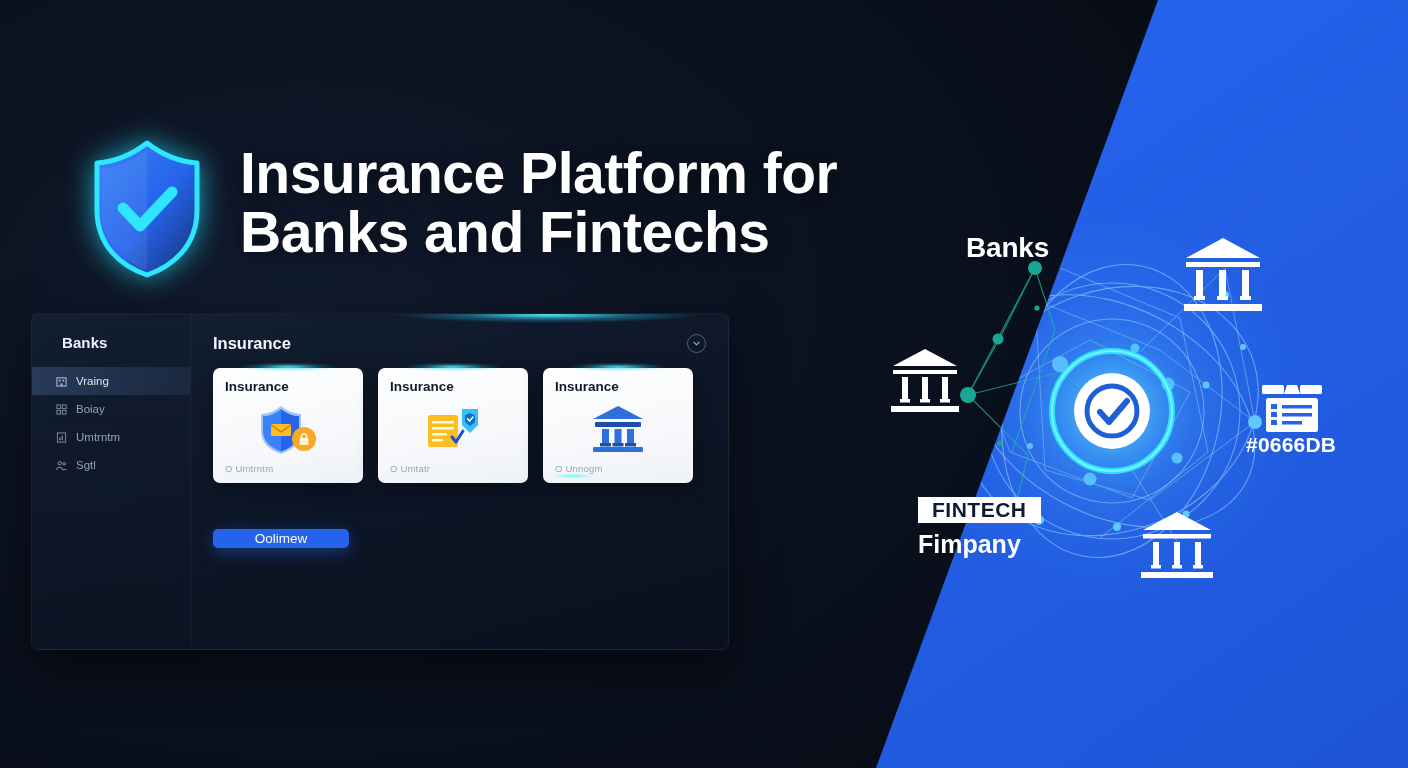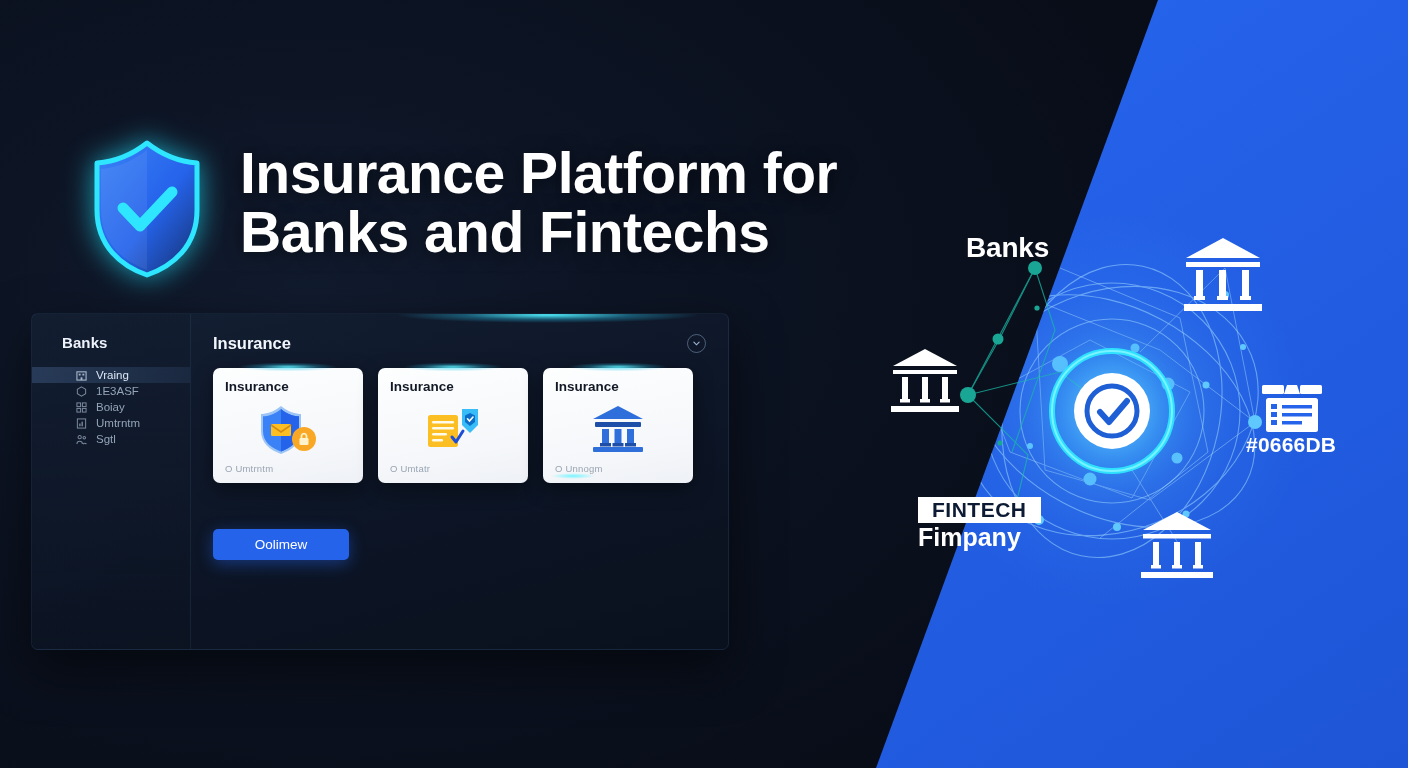--- a/index.html
+++ b/index.html
@@ -70,21 +70,21 @@
     padding: 20px 0 0 0;
     border-right: 1px solid rgba(90,130,175,0.13);
     background: linear-gradient(180deg, rgba(17,28,46,0.55) 0%, rgba(11,18,32,0.4) 100%);
   }
   #sidebar-title {
     color: #eef3fb; font-size: 15px; font-weight: 600;
     padding: 0 0 16px 30px; letter-spacing: 0.1px;
   }
   .nav-item {
     display: flex; align-items: center; gap: 9px;
-    height: 16px; padding-left: 44px;
+    height: 28px; padding-left: 24px;
     color: #93a3b8; font-size: 11.5px;
     cursor: pointer;
   }
   .nav-item.active {
     background: linear-gradient(90deg, rgba(58,84,122,0.55) 0%, rgba(44,66,98,0.35) 100%);
     color: #dbe5f3;
   }
   .nav-ico { width: 11px; height: 11px; flex: none; opacity: 0.8; display:block; }
 
   
@@ -130,39 +130,39 @@
   .tile-art svg { display:block; }
   .tile-sub { color: #9aa4b2; font-size: 9.5px; letter-spacing: 0.2px; }
 
   #tile-edge-glow {
     position: absolute; left: 330px; top: 104px; width: 60px; height: 8px;
     background: radial-gradient(ellipse 30px 4px at 50% 50%, rgba(110,245,255,0.95), rgba(0,0,0,0) 72%);
     pointer-events: none;
   }
 
   #cta {
-    margin-top: 46px; width: 136px; height: 31px;
+    margin-top: 46px; width: 136px; height: 19px;
     background: #2563eb; border: none; border-radius: 5px;
     color: #ffffff; font-size: 13.5px; font-weight: 500;
     font-family: "Liberation Sans", sans-serif;
     cursor: pointer;
     box-shadow: 0 4px 16px rgba(37,99,235,0.45);
   }
 
   
   .rlabel { position: absolute; color: #ffffff; font-weight: 700; }
   #label-banks { left: 966px; top: 232px; font-size: 28px; letter-spacing: -0.2px; }
   #label-code  { left: 1246px; top: 433px; font-size: 21px; letter-spacing: 0.2px; }
   #fintech-block { position: absolute; left: 918px; top: 497px; }
   #fintech-badge {
     display: inline-block; background: #ffffff; color: #0d1a33;
     font-size: 21px; font-weight: 800; letter-spacing: 0.5px;
     padding: 1px 14px;
   }
-  #fintech-name { color: #ffffff; font-size: 25px; font-weight: 700; }
+  #fintech-name { color: #ffffff; font-size: 25px; font-weight: 700; margin-top: 7px; }
 </style>
 </head>
 <body>
 
 <div id="stage">
 
   <div id="blue-panel"></div>
   <div id="blue-panel-glow"></div>
 
   <svg id="network-svg" width="1408" height="768" viewBox="0 0 1408 768">
@@ -323,26 +323,20 @@
       <div class="nav-item active">
         <svg class="nav-ico" viewBox="0 0 12 12">
           <rect x="1" y="2" width="10" height="9" fill="none" stroke="#c8d6e8" stroke-width="1.2"></rect>
           <rect x="3" y="4" width="2" height="2" fill="#c8d6e8"></rect>
             <rect x="7" y="4" width="2" height="2" fill="#c8d6e8"></rect>
           <rect x="5" y="8" width="2" height="3" fill="#c8d6e8"></rect>
         </svg>
         <span>Vraing</span>
       </div>
 
-      <div class="nav-item">
-        <svg class="nav-ico" viewBox="0 0 12 12">
-          <polygon points="6,1 10.5,3.5 10.5,8.5 6,11 1.5,8.5 1.5,3.5" fill="none" stroke="#93a3b8" stroke-width="1.1"></polygon>
-        </svg>
-        <span>1E3ASF</span>
-      </div>
 
 
       <div class="nav-item">
         <svg class="nav-ico" viewBox="0 0 12 12">
           <rect x="1" y="1" width="4" height="4" fill="none" stroke="#93a3b8" stroke-width="1.1"></rect>
           <rect x="7" y="1" width="4" height="4" fill="none" stroke="#93a3b8" stroke-width="1.1"></rect>
           <rect x="1" y="7" width="4" height="4" fill="none" stroke="#93a3b8" stroke-width="1.1"></rect>
           <rect x="7" y="7" width="4" height="4" fill="none" stroke="#93a3b8" stroke-width="1.1"></rect>
         </svg>
         <span>Boiay</span>

